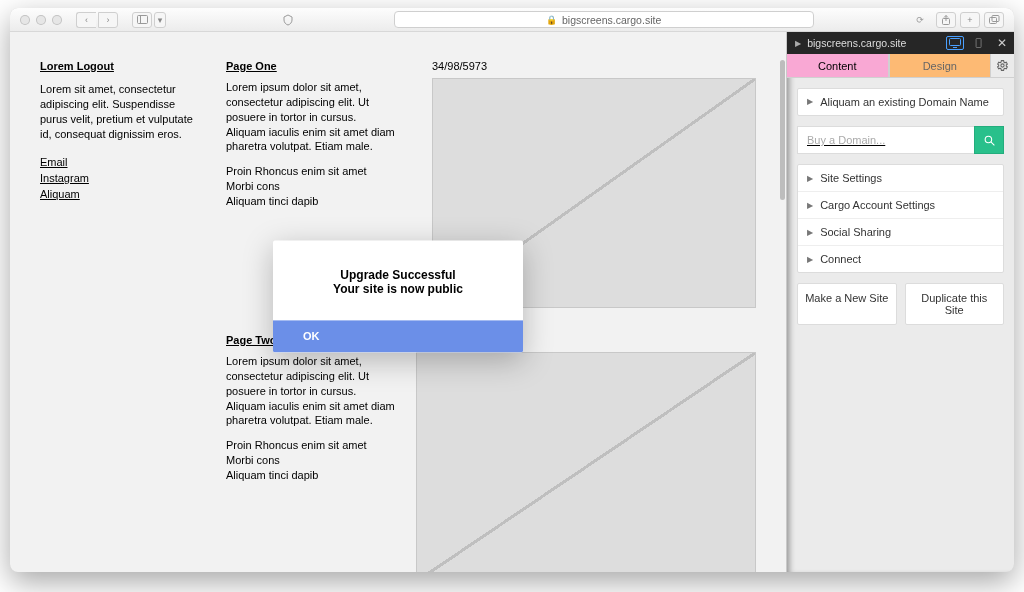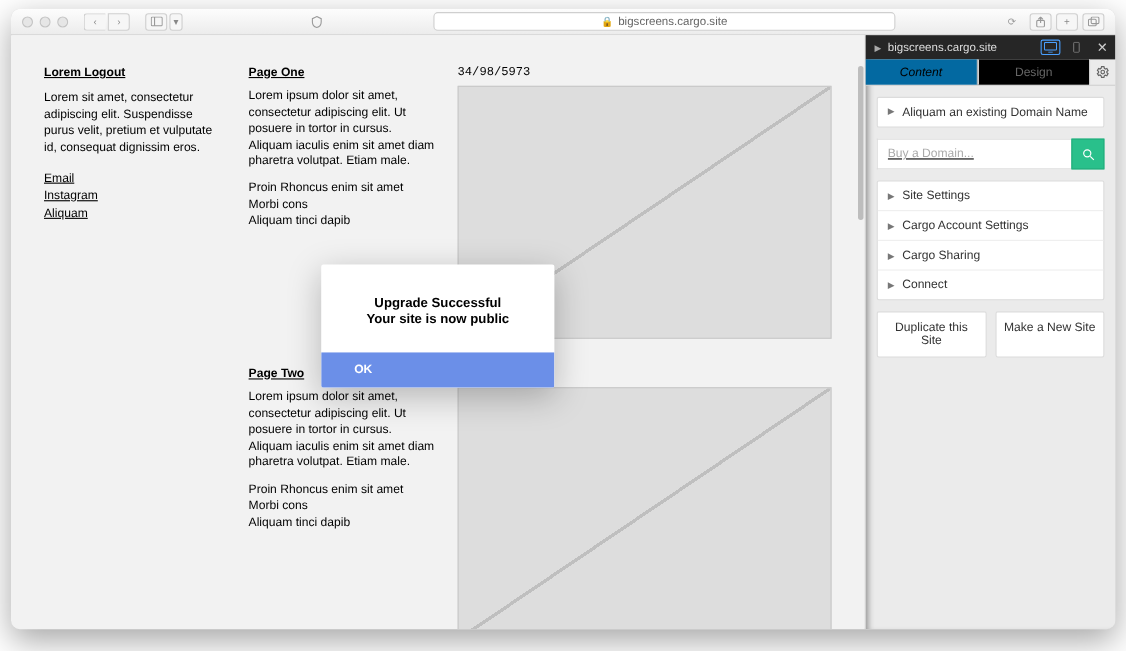--- a/index.html
+++ b/index.html
@@ -37,41 +37,41 @@
     position: absolute; top:24px; bottom:0; left:0; right:0;
     display:flex;
   }
   .page {
     flex:1; position:relative; padding: 28px 30px; overflow:hidden;
     background:#f2f2f2;
   }
   .cols { display:flex; gap: 26px; }
   .col-left { width: 160px; }
   .col-mid { width: 170px; }
-  .col-right { flex:1;font-family:Liberation Mono, monospace; }
+  .col-right { flex:1; }
   .site-title { font-weight: bold; text-decoration: underline; font-size: 11px; margin-bottom: 10px; }
   .body-text { font-size: 11px; line-height: 1.35; }
   .links { margin-top: 14px; }
   .links div { text-decoration: underline; margin-bottom: 1px; }
   .page-heading { text-decoration: underline; font-weight: 700; margin-bottom: 8px; }
   .para { margin-bottom: 10px; }
   .date { font-size: 11px; margin-bottom: 6px; }
   .img-box {
     width: 100%; height: 230px; background:#ddd; border:1px solid #c8c8c8;
     position:relative; overflow:hidden;
   }
   .img-box::before {
     content:""; position:absolute; left:0; top:0; right:0; bottom:0;
     background: linear-gradient(to bottom right, transparent 49.6%, #bfbfbf 49.6%, #bfbfbf 50.4%, transparent 50.4%);
   }
   .page-block { margin-bottom: 26px; }
 
   .modal {
     position:absolute; left:50%; top:50%; transform:translate(-50%,-55%);
-    width: 212px; background:#fff; border-radius:2px; box-shadow:0 8px 30px rgba(0,0,0,0.25);
+    width: 250px; background:#fff; border-radius:2px; box-shadow:0 8px 30px rgba(0,0,0,0.25);
     overflow:hidden;
   }
   .modal-body { padding: 28px 14px 24px; text-align:center; }
   .modal-body .l1 { font-weight:700; font-size:12px; }
   .modal-body .l2 { font-weight:700; font-size:12px; }
   .modal-ok {
     background:#6b8fe8; color:#fff; font-weight:600; padding:10px 30px; cursor:pointer;
   }
 
   
@@ -85,22 +85,22 @@
     padding:0 4px 0 8px; gap:6px; font-size:10.5px;
   }
   .admin-top .tri { color:#aaa; font-size:8px; }
   .admin-top .spacer { flex:1; }
   .admin-top .dev-ic { width:18px; height:14px; border:1px solid #4aa0ff; border-radius:2px; display:flex; align-items:center; justify-content:center; }
   .admin-top .dev-ic.mono { border-color:transparent; opacity:0.7; }
   .admin-top .dev-ic svg { width:12px; height:10px; }
   .admin-top .x { color:#ccc; font-size:12px; padding:0 3px; cursor:pointer; }
 
   .admin-tabs { display:flex; height:24px; border-bottom:1px solid #d0d0d0; align-items:stretch; }
-  .admin-tab { flex:1; display:flex; align-items:center; justify-content:center; color:#666; font-size:11px; background:#000000; cursor:pointer; }
-  .admin-tab.active { background:#0369a1; color:#000; border-right:1px solid #d0d0d0;font-style:italic; }
+  .admin-tab { flex:1; display:flex; align-items:center; justify-content:center; color:#666; font-size:11px; background:#fdba74; cursor:pointer; }
+  .admin-tab.active { background:#f9a8d4; color:#000; border-right:1px solid #d0d0d0; }
   .admin-tab + .admin-tab { border-left:1px solid #d0d0d0; }
   .gear { width:24px; display:flex; align-items:center; justify-content:center; border-left:1px solid #d0d0d0; color:#666; }
 
   .admin-body { padding:10px; display:flex; flex-direction:column; gap:10px; }
   .row {
     background:#fff; border:1px solid #dcdcdc; border-radius:2px;
     padding:7px 9px; display:flex; align-items:center; gap:7px; color:#333;
   }
   .row .tri { color:#777; font-size:8px; transform:translateY(-1px); }
   .searchwrap { display:flex;text-decoration:underline; }
@@ -197,21 +197,21 @@
           <div class="body-text">Lorem sit amet, consectetur adipiscing elit. Suspendisse purus velit, pretium et vulputate id, consequat dignissim eros.</div>
           <div class="links body-text">
             <div>Email</div>
             <div>Instagram</div>
             <div>Aliquam</div>
           </div>
         </div>
 
         <div style="flex:1">
           <div class="page-block">
-            <div class="cols" style="gap:20px">
+            <div class="cols" style="gap:36px">
               <div class="col-mid">
                 <div class="page-heading">Page One</div>
                 <div class="body-text para">Lorem ipsum dolor sit amet, consectetur adipiscing elit. Ut posuere in tortor in cursus. Aliquam iaculis enim sit amet diam pharetra volutpat. Etiam male.</div>
                 <div class="body-text">Proin Rhoncus enim sit amet</div>
                 <div class="body-text">Morbi cons</div>
                 <div class="body-text">Aliquam tinci dapib</div>
               </div>
               <div class="col-right">
                 <div class="date">34/98/5973</div>
                 <div class="img-box"></div>
@@ -300,29 +300,29 @@
           <div class="srow">
               <span class="tri">▶</span>
               <span>Site Settings</span>
             </div>
           <div class="srow">
               <span class="tri">▶</span>
               <span>Cargo Account Settings</span>
             </div>
           <div class="srow">
               <span class="tri">▶</span>
-              <span>Cargo Sharing</span>
+              <span>Social Sharing</span>
             </div>
           <div class="srow">
               <span class="tri">▶</span>
               <span>Connect</span>
             </div>
         </div>
 
         <div class="btnrow">
+          <div class="btn">Make a New Site</div>
           <div class="btn">Duplicate this Site</div>
-          <div class="btn">Make a New Site</div>
         </div>
 
       </div>
     </div>
   </div>
 </div>
 
 </body></html>

